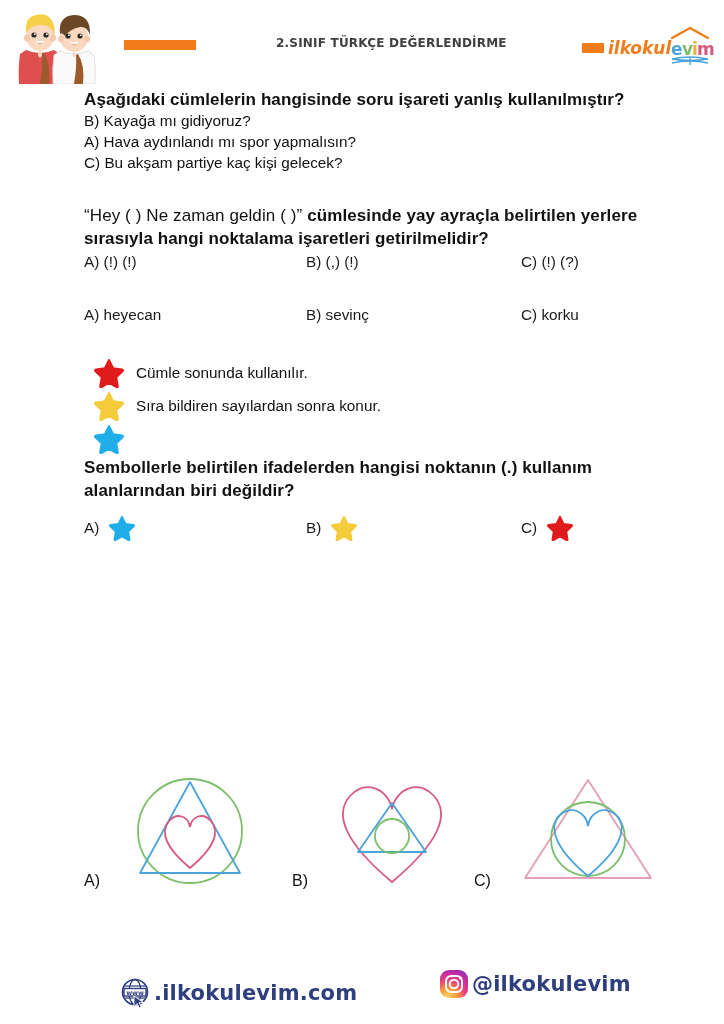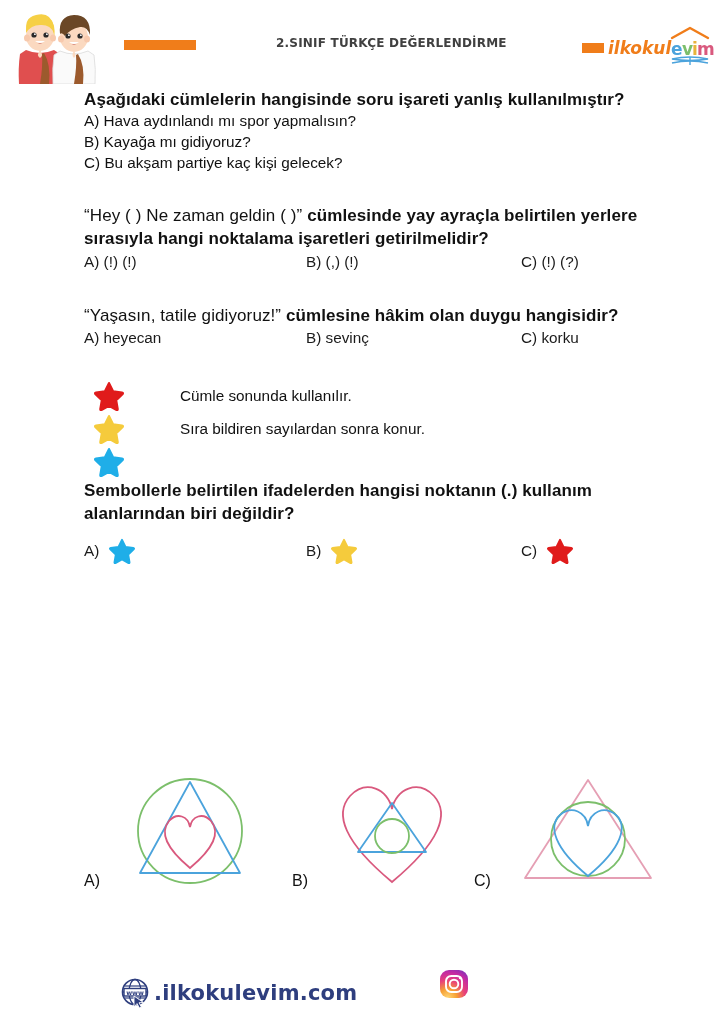--- a/index.html
+++ b/index.html
@@ -43,21 +43,21 @@
   .opt-row > div { font-weight: normal; }
   .oc1 { width: 222px; }
   .oc2 { width: 215px; }
   .oc3 { width: 160px; }
 
   .gap-sm { height: 13px; }
   .gap-md { height: 20px; }
   .gap-lg { height: 26px; }
 
   
-  .legend-row { display: flex; align-items: center; height: 33px; gap: 44px; }
+  .legend-row { display: flex; align-items: center; height: 33px; }
   .legend-star { width: 30px; margin-left: 10px; margin-right: 12px; flex: none; }
   .legend-text { font-size: 15.3px; color: #111; }
 
   .star-opts { display: flex; align-items: center; font-size: 15.3px; }
   .star-opt { display: flex; align-items: center; }
   .star-opt .lbl { margin-right: 10px; }
   .so1 { width: 222px; }
   .so2 { width: 215px; }
 
   
@@ -138,46 +138,42 @@
       <path d="M92 33 Q110 29 128 33 Q110 36 92 33 Z" fill="none" stroke="#4BA3DC" stroke-width="1.6"></path>
       <path d="M92 37 Q110 33 128 37" fill="none" stroke="#4BA3DC" stroke-width="1.6"></path>
       <line x1="110" y1="31" x2="110" y2="39" stroke="#4BA3DC" stroke-width="1.4"></line>
     </svg>
   </div>
 
   <div class="content">
 
     <div class="q-block">
       <div class="qtext">Aşağıdaki cümlelerin hangisinde soru işareti yanlış kullanılmıştır?</div>
+      <div class="opt-line">B) Kayağa mı gidiyoruz?</div>
       <div class="opt-line">A) Hava aydınlandı mı spor yapmalısın?</div>
-      <div class="opt-line">B) Kayağa mı gidiyoruz?</div>
       <div class="opt-line">C) Bu akşam partiye kaç kişi gelecek?</div>
     </div>
 
     <div class="gap-lg"></div>
 
     <div class="q-block">
       <div class="qtext">
         <span class="light">“Hey ( ) Ne zaman geldin ( )”</span>
         <span>cümlesinde yay ayraçla belirtilen yerlere sırasıyla hangi noktalama işaretleri getirilmelidir?</span>
       </div>
       <div class="opt-row">
         <div class="oc1">A) (!) (!)</div>
         <div class="oc2">B) (,) (!)</div>
         <div class="oc3">C) (!) (?)</div>
       </div>
     </div>
 
     <div class="gap-lg"></div>
 
     <div class="q-block">
-      <div class="qtext">
-        <span class="light">“Yaşasın, tatile gidiyoruz!”</span>
-        <span>cümlesine hâkim olan duygu hangisidir?</span>
-      </div>
       <div class="opt-row">
         <div class="oc1">A) heyecan</div>
         <div class="oc2">B) sevinç</div>
         <div class="oc3">C) korku</div>
       </div>
     </div>
 
     <div class="gap-lg"></div>
 
     <div class="q-block">
@@ -282,16 +278,17 @@
             <stop offset="55%" stop-color="#E8417A"></stop>
             <stop offset="80%" stop-color="#C32AA3"></stop>
             <stop offset="100%" stop-color="#7B34BC"></stop>
           </radialGradient>
         </defs>
         <rect x="2" y="2" width="28" height="28" rx="9" fill="url(#ig)"></rect>
         <rect x="8" y="8" width="16" height="16" rx="5.2" fill="none" stroke="#fff" stroke-width="1.9"></rect>
         <circle cx="16" cy="16" r="4.3" fill="none" stroke="#fff" stroke-width="1.9"></circle>
         <circle cx="22.2" cy="9.9" r="1.35" fill="#fff"></circle>
       </svg>
+      <span class="foot-text">@ilkokulevim</span>
     </div>
   </div>
 
 </div>
 
 </body></html>

